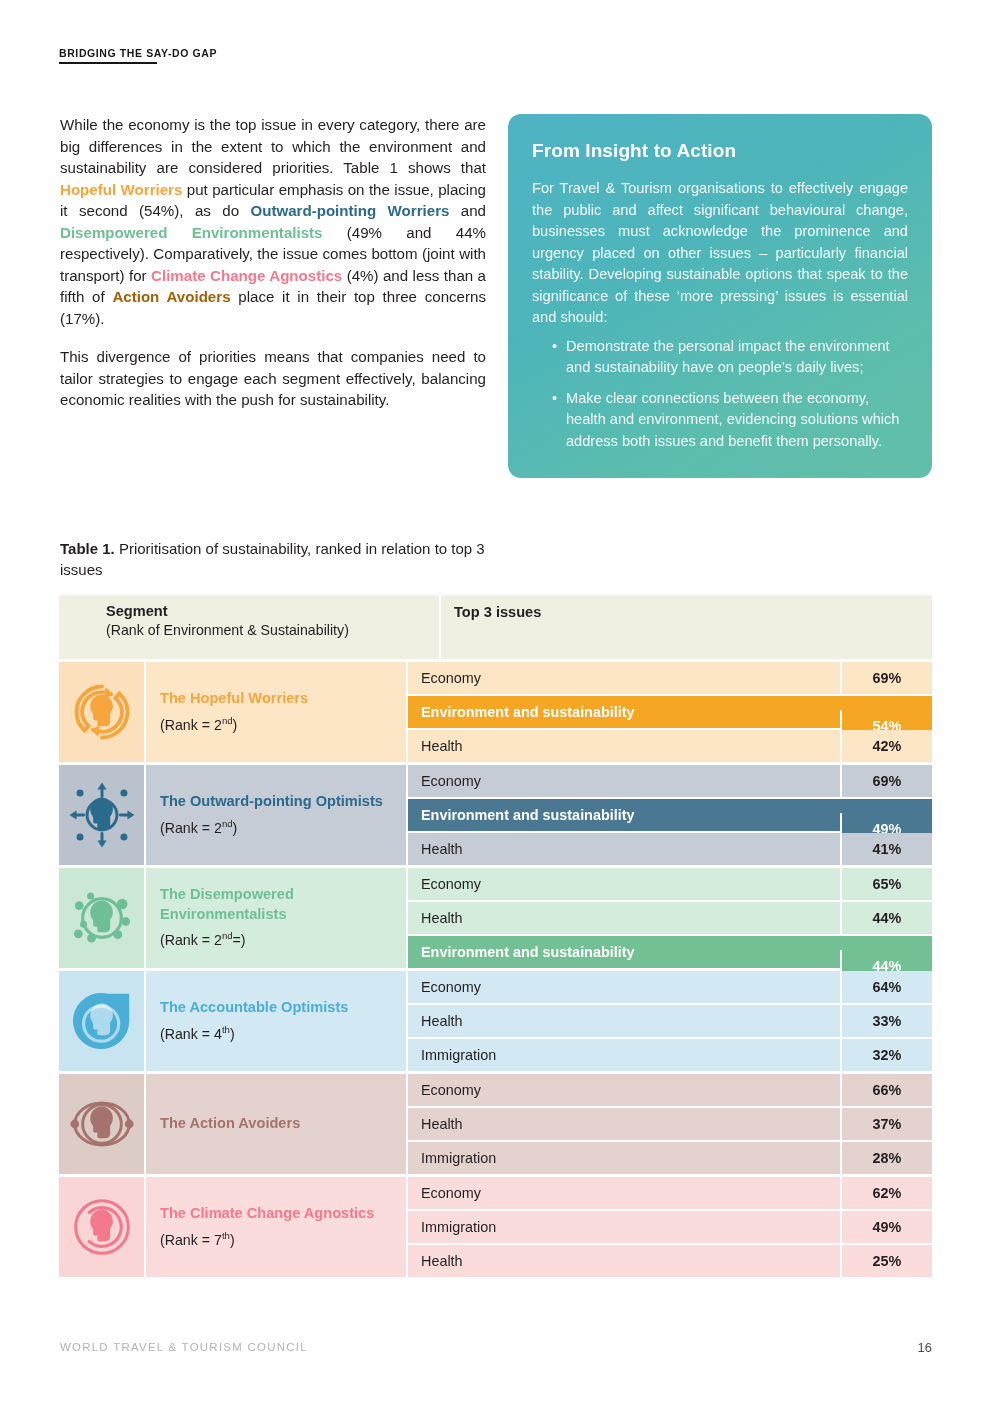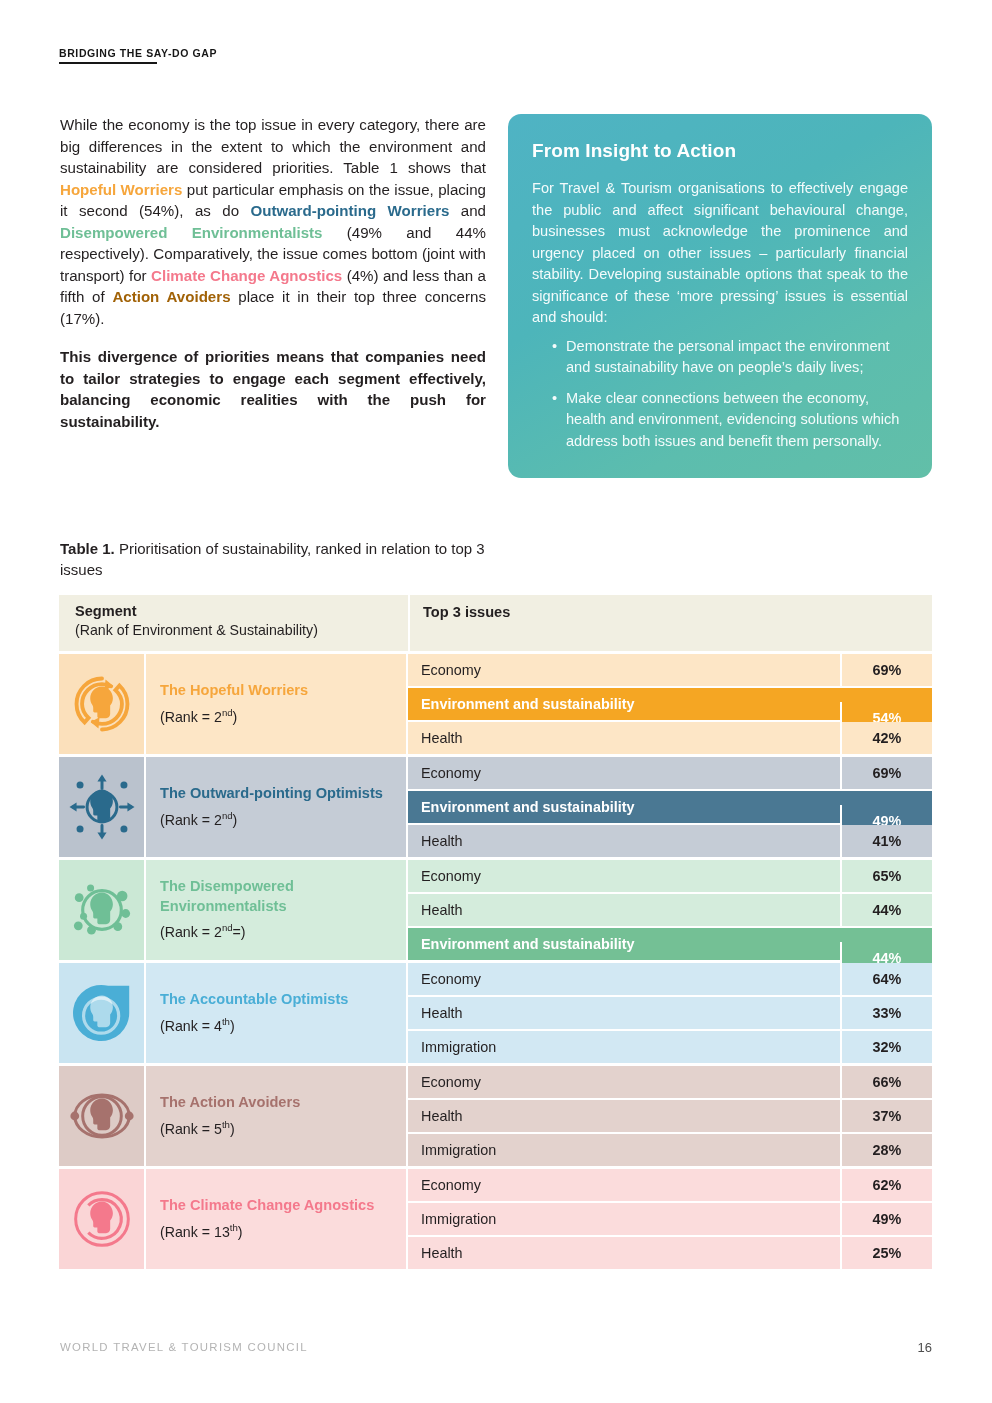--- a/index.html
+++ b/index.html
@@ -43,21 +43,21 @@
     top: 114px;
     width: 426px;
   }
   .body-par {
     font-size: 15.1px;
     line-height: 21.5px;
     text-align: justify;
     color: #231f20;
     margin: 0 0 17px 0;
   }
-  .body-par:last-child { margin-bottom: 0; font-weight: bold; }
+  .body-par:last-child { margin-bottom: 0; }
   .seg-hopeful    { color: #f6a63c; font-weight: bold; }
   .seg-outward    { color: #2a6a8c; font-weight: bold; }
   .seg-disemp     { color: #6fbf96; font-weight: bold; }
   .seg-climate    { color: #f4798c; font-weight: bold; }
   .seg-action     { color: #a16207; font-weight: bold; }
 
   
   .callout {
     position: absolute;
     left: 508px;
@@ -119,21 +119,22 @@
   
   .tbl {
     position: absolute;
     left: 59px;
     top: 595px;
     width: 873px;
   }
   .thead {
     display: flex;
     background: #f1efe2;
-    height: 56px;
+    height: 64px;
+    padding-left: 31px;
   }
   .thead .th-seg {
     width: 349px;
     box-sizing: border-box;
     padding: 7px 0 0 16px;
   }
   .thead .th-iss {
     flex: 1;
     box-sizing: border-box;
     padding: 8px 0 0 13px;
@@ -395,21 +396,20 @@
           <svg width="72" height="72" viewBox="0 0 82 82">
             <ellipse cx="41" cy="41" rx="31" ry="24" fill="none" stroke="#a6726d" stroke-width="3.4"></ellipse>
             <circle cx="41" cy="41" r="22" fill="none" stroke="#a6726d" stroke-width="3.4"></circle>
             <circle cx="10" cy="41" r="5" fill="#a6726d"></circle>
             <circle cx="72" cy="41" r="5" fill="#a6726d"></circle>
             <path d="M41 21c-7.5 0-13.4 6-13.4 13.4 0 3 .9 5.2 2.1 7.1 1 1.6 1.3 2.6 1.3 4.3V49c0 .9.7 1.6 1.6 1.6h3.1v4.7c0 1 .8 1.8 1.8 1.8h8.1c2.6 0 4.7-2.1 4.7-4.7V42.8c1.9-2.3 3.1-5.2 3.1-8.4C53.4 27 47.5 21 41 21z" fill="#a6726d"></path>
           </svg>
         </div>
         <div class="grp-name" style="background: rgb(227, 210, 205);">
           <div class="grp-title" style="color: rgb(166, 114, 109);">The Action Avoiders</div>
-          <div class="grp-rank"><span>(Rank = 5</span><sup>th</sup><span>)</span></div>
         </div>
         <div class="grp-issues">
           <div class="irow" style="background: rgb(227, 210, 205);">
             <div class="ilabel">Economy</div>
             <div class="ival" style="background: rgb(227, 210, 205);">66%</div>
           </div>
           <div class="irow" style="background: rgb(227, 210, 205);">
             <div class="ilabel">Health</div>
             <div class="ival" style="background: rgb(227, 210, 205);">37%</div>
           </div>
@@ -423,21 +423,21 @@
         <div class="grp-icon" style="background: rgb(250, 213, 214);">
           <svg width="72" height="72" viewBox="0 0 82 82">
             <circle cx="41" cy="41" r="30" fill="none" stroke="#f4798c" stroke-width="3.4"></circle>
             <path d="M41 19a22 22 0 1 1-15.6 37.6" fill="none" stroke="#f4798c" stroke-width="3.6"></path>
             <path d="M41 19a22 22 0 0 0-15.6 6.4" fill="none" stroke="#f4798c" stroke-width="3.6"></path>
             <path d="M41 21c-7.5 0-13.4 6-13.4 13.4 0 3 .9 5.2 2.1 7.1 1 1.6 1.3 2.6 1.3 4.3V49c0 .9.7 1.6 1.6 1.6h3.1v4.7c0 1 .8 1.8 1.8 1.8h8.1c2.6 0 4.7-2.1 4.7-4.7V42.8c1.9-2.3 3.1-5.2 3.1-8.4C53.4 27 47.5 21 41 21z" fill="#f4798c"></path>
           </svg>
         </div>
         <div class="grp-name" style="background: rgb(251, 220, 220);">
           <div class="grp-title" style="color: rgb(244, 121, 140);">The Climate Change Agnostics</div>
-          <div class="grp-rank"><span>(Rank = 13</span><sup>th</sup><span>)</span></div>
+          <div class="grp-rank"><span>(Rank = 7</span><sup>th</sup><span>)</span></div>
         </div>
         <div class="grp-issues">
           <div class="irow" style="background: rgb(251, 220, 220);">
             <div class="ilabel">Economy</div>
             <div class="ival" style="background: rgb(251, 220, 220);">62%</div>
           </div>
           <div class="irow" style="background: rgb(251, 220, 220);">
             <div class="ilabel">Immigration</div>
             <div class="ival" style="background: rgb(251, 220, 220);">49%</div>
           </div>

